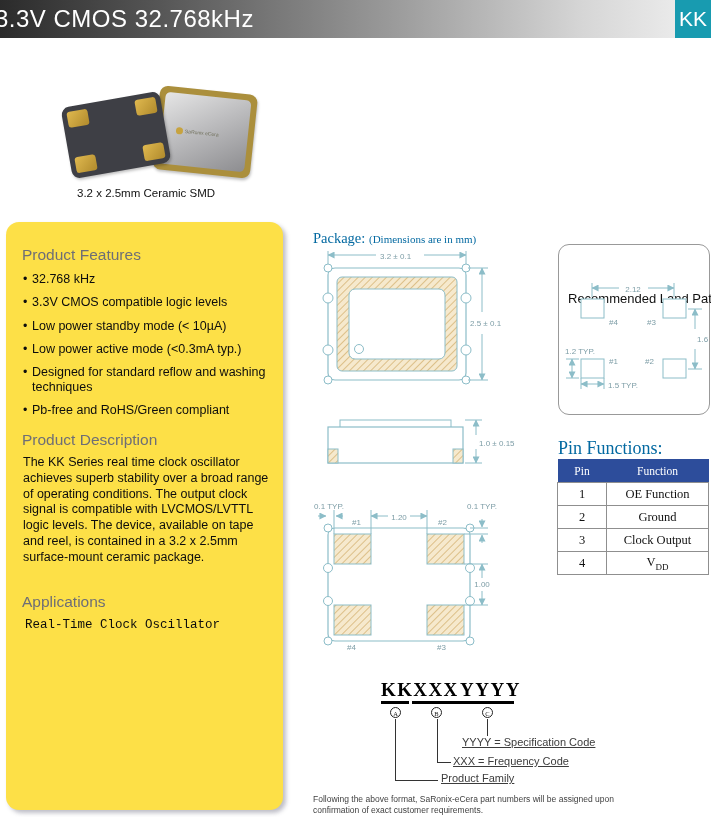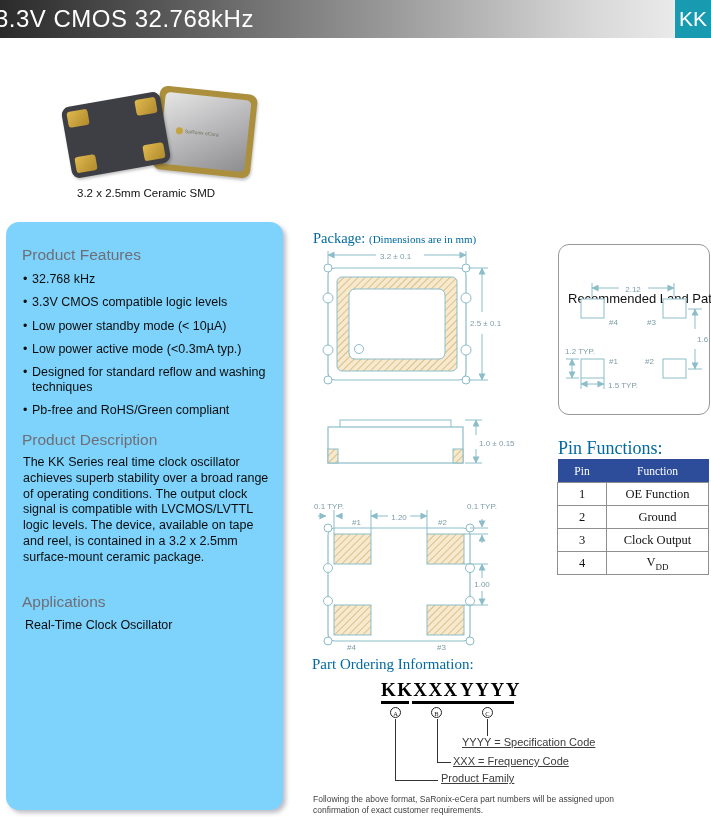--- a/index.html
+++ b/index.html
@@ -21,21 +21,21 @@
          background:linear-gradient(135deg,#e0b94f,#b08a2c);}
   .chipR{position:absolute;left:156px;top:90px;width:98px;height:84px;background:#ab8f3c;border-radius:8px;
          transform:rotate(6deg);box-shadow:1px 2px 3px rgba(0,0,0,0.25);}
   .chipR .lid{position:absolute;left:6px;top:6px;right:6px;bottom:6px;border-radius:5px;
          background:linear-gradient(150deg,#e6e6e6 0%,#bdbdbf 45%,#8d8d90 100%);}
   .logo{position:absolute;left:14px;top:34px;font-size:5px;color:#6f6f5a;white-space:nowrap;}
   .logo-dot{display:inline-block;width:7px;height:7px;border-radius:50%;background:#c7a33f;vertical-align:middle;margin-right:2px;}
   .caption{position:absolute;left:77px;top:187px;font-size:11.5px;color:#111;}
 
   
-  .panel{position:absolute;left:6px;top:222px;width:277px;height:588px;background:#7dd3fc;
+  .panel{position:absolute;left:6px;top:222px;width:277px;height:588px;background:#fde047;
          border-radius:13px;box-shadow:3px 3px 4px rgba(110,110,130,0.45);}
   .panel h2{margin:0;font-size:15.5px;font-weight:400;color:#6e6e76;}
   .feat{position:relative;padding-left:9px;font-size:12.5px;color:#0d0d0d;line-height:1.18;margin-bottom:8.5px;width:250px;}
   .feat::before{content:"\2022";position:absolute;left:0;top:0;}
   .desc{font-size:12.5px;color:#0d0d0d;line-height:1.26;width:250px;}
   .appl{font-size:12.5px;color:#0d0d0d;}
 
   
   .navy{font-family:"Liberation Serif",serif;font-weight:normal;color:#0369a1;}
 
@@ -112,21 +112,21 @@
       <div class="feat">Designed for standard reflow and washing techniques</div>
       <div class="feat">Pb-free and RoHS/Green compliant</div>
     </div>
     <div class="abs" style="left:16px;top:209px;">
       <h2>Product Description</h2>
     </div>
     <div class="abs desc" style="left:17px;top:233px;">The KK Series real time clock oscillator achieves superb stability over a broad range of operating conditions. The output clock signal is compatible with LVCMOS/LVTTL logic levels.  The device, available on tape and reel, is contained in a 3.2 x 2.5mm surface-mount ceramic package.</div>
     <div class="abs" style="left:16px;top:371px;">
       <h2>Applications</h2>
     </div>
-    <div class="abs appl" style="left:19px;top:396px;">Real-Time Clock Oscillator</div>
+    <div class="abs appl" style="left:19px;top:396px;font-family:Liberation Mono, monospace;">Real-Time Clock Oscillator</div>
   </div>
 
   <div class="abs navy" style="left:313px;top:230px;font-size:14.5px;">
     <span>Package:</span>
     <span style="font-size:11px;">(Dimensions are in mm)</span>
   </div>
 
   <svg class="abs" style="left:318px;top:246px;" width="212" height="164">
     <line x1="10" y1="5" x2="10" y2="21" stroke="#8cbdc8" stroke-width="1"></line>
     <line x1="148" y1="5" x2="148" y2="21" stroke="#8cbdc8" stroke-width="1"></line>
@@ -254,21 +254,20 @@
       <td>3</td>
       <td>Clock Output</td>
     </tr>
     <tr>
       <td>4</td>
       <td><span>V</span><sub>DD</sub></td>
     </tr>
   </tbody>
     </table>
 
-  <div class="abs navy" style="left:312px;top:656px;font-size:15px;">Part Ordering Information:</div>
   <div class="codepart" style="left:381px;width:29px;">KK</div>
   <div class="codepart" style="left:413px;width:46px;">XXX</div>
   <div class="codepart" style="left:460px;width:54px;">YYYY</div>
   <div class="codebar" style="left:381px;width:28px;"></div>
   <div class="codebar" style="left:412px;width:47px;"></div>
   <div class="codebar" style="left:459px;width:55px;"></div>
   <div class="mcircle" style="left:390px;">A</div>
   <div class="mcircle" style="left:431px;">B</div>
   <div class="mcircle" style="left:482px;">C</div>
   <div class="cline" style="left:487px;top:719px;width:1px;height:17px;"></div>

